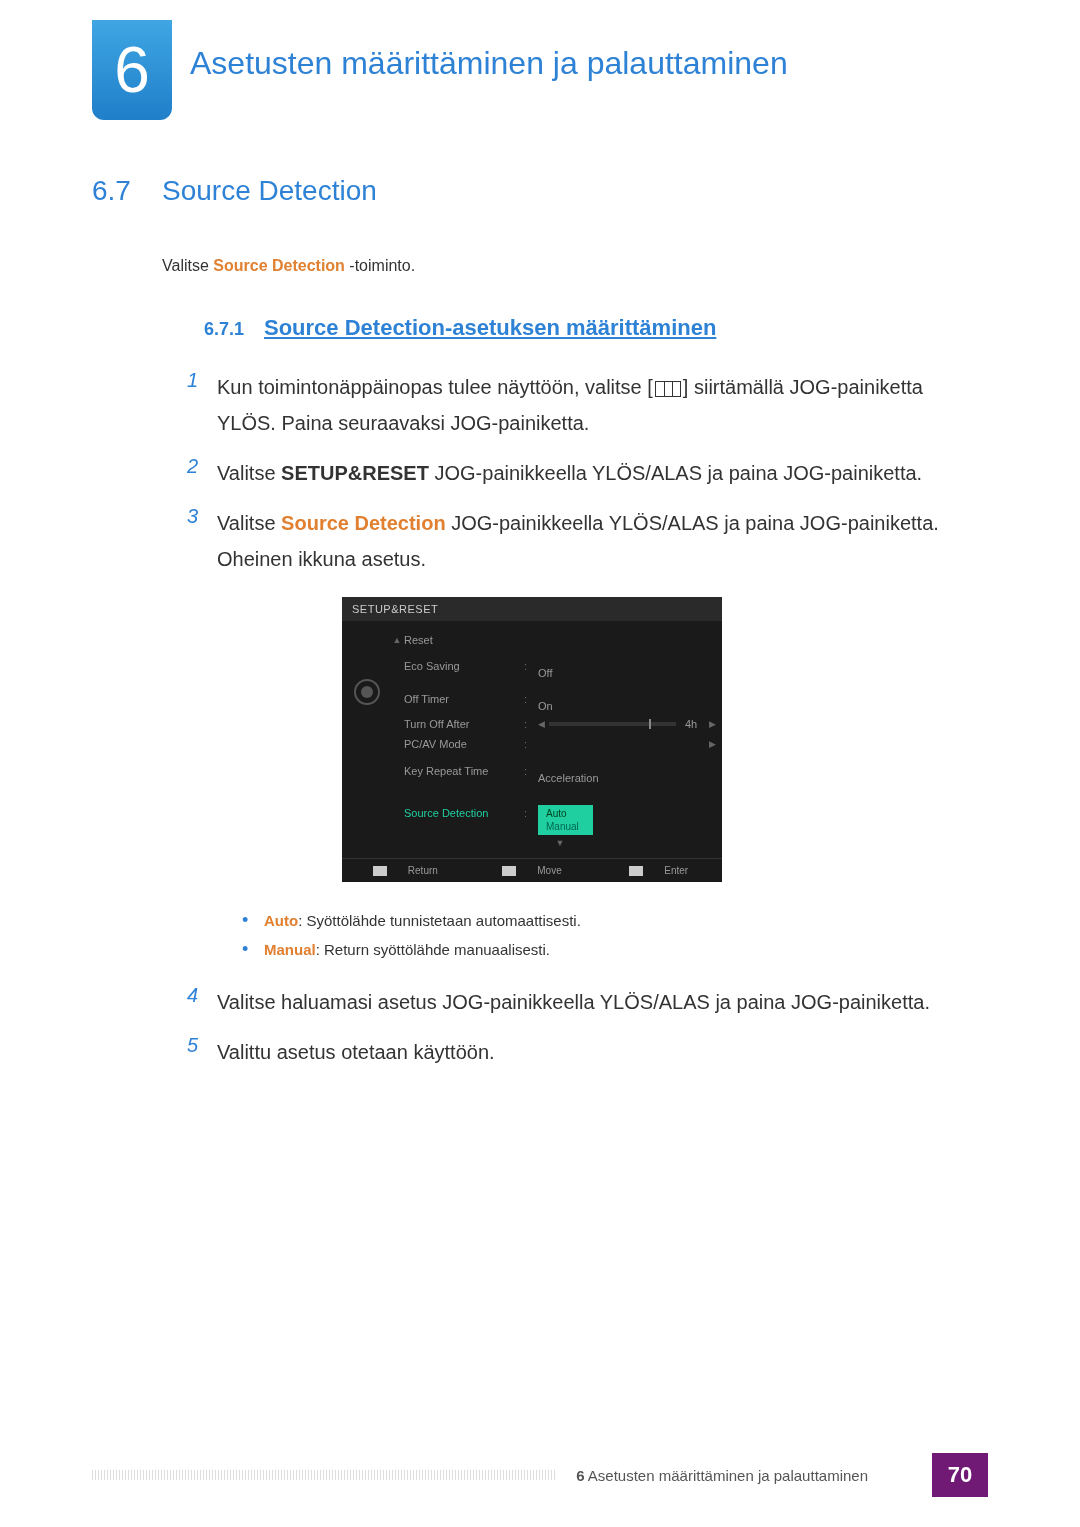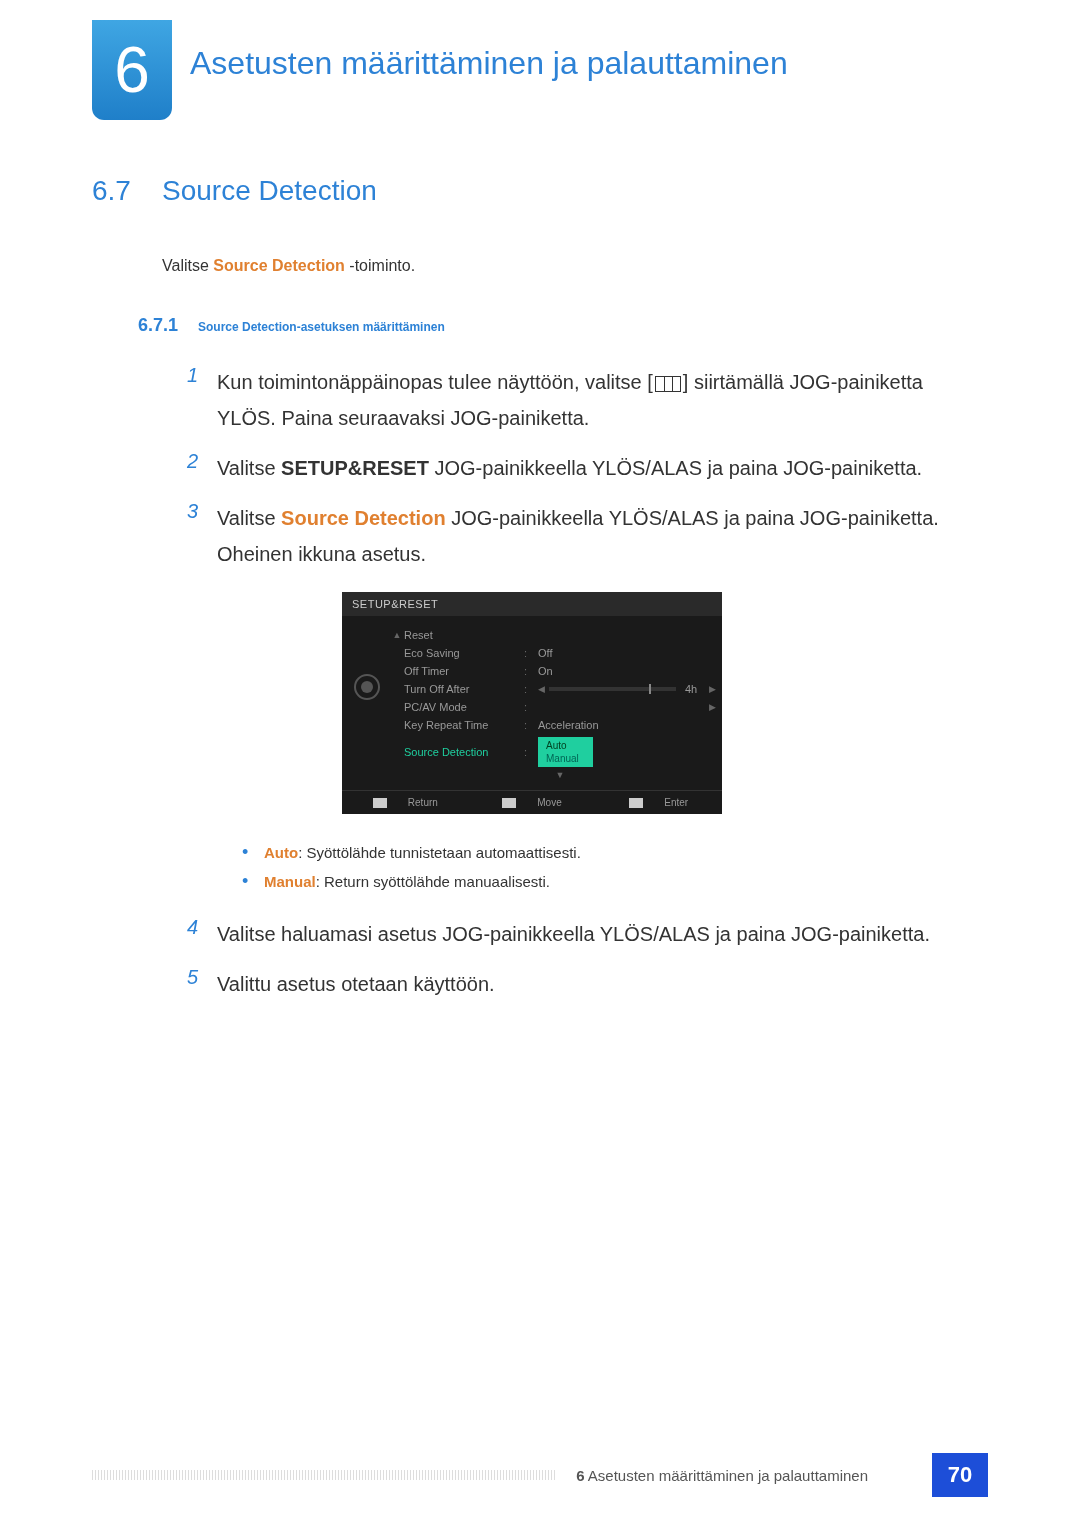--- a/index.html
+++ b/index.html
@@ -20,23 +20,23 @@
 
 .content { position:absolute; top:175px; left:92px; right:108px; }
 
 .section-row { display:flex; align-items:baseline; margin-bottom:50px; }
 .section-num { font-size:28px; color:#2d82d6; font-weight:500; width:70px; }
 .section-title { font-size:28px; color:#2d82d6; font-weight:500; }
 
 .intro-line { margin-left:70px; font-size:16px; margin-bottom:40px; color:#333; }
 .orange { color:#e08030; font-weight:600; }
 
-.sub-row { display:flex; align-items:baseline; margin-left:46px; margin-bottom:28px; }
+.sub-row { display:flex; align-items:baseline; margin-left:112px; margin-bottom:28px; }
 .sub-num { font-size:18px; color:#2d82d6; font-weight:600; width:60px; }
-.sub-title { font-size:12px; color:#2d82d6; font-weight:600; }
+.sub-title { font-size:22px; color:#2d82d6; font-weight:600;text-decoration:underline; }
 
 .step { display:flex; margin-left:95px; margin-bottom:14px; align-items:flex-start; }
 .step-num { font-size:20px; color:#2d82d6; font-style:italic; font-weight:500; width:30px; flex-shrink:0; }
 .step-text { font-size:20px; line-height:1.8; color:#333; }
 .step-text .bold { font-weight:600; }
 
 .menu-icon { display:inline-block; width:26px; height:16px; border:1.5px solid #333; position:relative; vertical-align:middle; margin:0 2px; }
 .menu-icon::before, .menu-icon::after { content:''; position:absolute; top:0; bottom:0; width:1.5px; background:#333; }
 .menu-icon::before { left:33%; }
 .menu-icon::after { left:66%; }
@@ -47,21 +47,21 @@
 .osd-body { display:flex; padding:10px 6px; }
 .osd-gear {
   width:26px; height:26px; border:2px solid #555; border-radius:50%; position:relative; margin:48px 10px 0 6px; flex-shrink:0;
 }
 .osd-gear::before { content:''; position:absolute; inset:5px; border-radius:50%; background:#555; }
 .osd-list { flex:1; }
 .osd-row { display:flex; align-items:center; padding:3px 0; font-size:11px; }
 .osd-arrow-col { width:14px; color:#666; font-size:9px; text-align:center; }
 .osd-label { flex:0 0 120px; }
 .osd-sep { width:6px; color:#666; }
-.osd-val { flex:1; padding-left:8px; }
+.osd-val { flex:1; padding-left:8px;margin-top:15px; }
 .osd-val-right { width:30px; text-align:center; color:#999; }
 .osd-arrow-right { width:10px; text-align:right; color:#666; font-size:9px; }
 .osd-row.active .osd-label { color:#1fcf9f; }
 .osd-dropdown { display:inline-block; background:#1fcf9f; color:#042; padding:2px 14px 2px 8px; font-size:10px; line-height:1.3; }
 .osd-dropdown .dim { color:#065; }
 .osd-slider { display:flex; align-items:center; gap:4px; flex:1; padding-left:8px; }
 .osd-slider-track { flex:1; height:4px; background:#333; position:relative; }
 .osd-slider-track::after { content:''; position:absolute; right:20%; top:-3px; width:2px; height:10px; background:#888; }
 .osd-footer { display:flex; border-top:1px solid #333; font-size:10px; color:#999; }
 .osd-footer > div { flex:1; padding:6px 17px; text-align:center; display:flex; align-items:center; justify-content:center; gap:21px; }
@@ -78,21 +78,21 @@
   display:flex; align-items:stretch;gap:48px;
 }
 .footer-line { flex:1; display:flex; align-items:center; justify-content:flex-end; padding-right:16px; }
 .footer-stripe {
   flex:1; height:10px; align-self:center;
   background: repeating-linear-gradient(90deg, #ddd 0, #ddd 1px, transparent 1px, transparent 3px);
   margin-right:20px;
 }
 .footer-text { font-size:15px; color:#555; }
 .footer-strong { font-weight:600; }
-.page-box { width:56px; background:#1d4ed8; color:#fff; display:flex; align-items:center; justify-content:center; font-size:22px; font-weight:600;text-align:center; }
+.page-box { width:56px; background:#701a75; color:#fff; display:flex; align-items:center; justify-content:center; font-size:22px; font-weight:600;text-align:center; }
 </style>
 </head>
 <body>
 
 <div class="header-badge">
   <span>6</span>
 </div>
 <div class="chapter-title">Asetusten määrittäminen ja palauttaminen</div>
 
 <div class="content">

